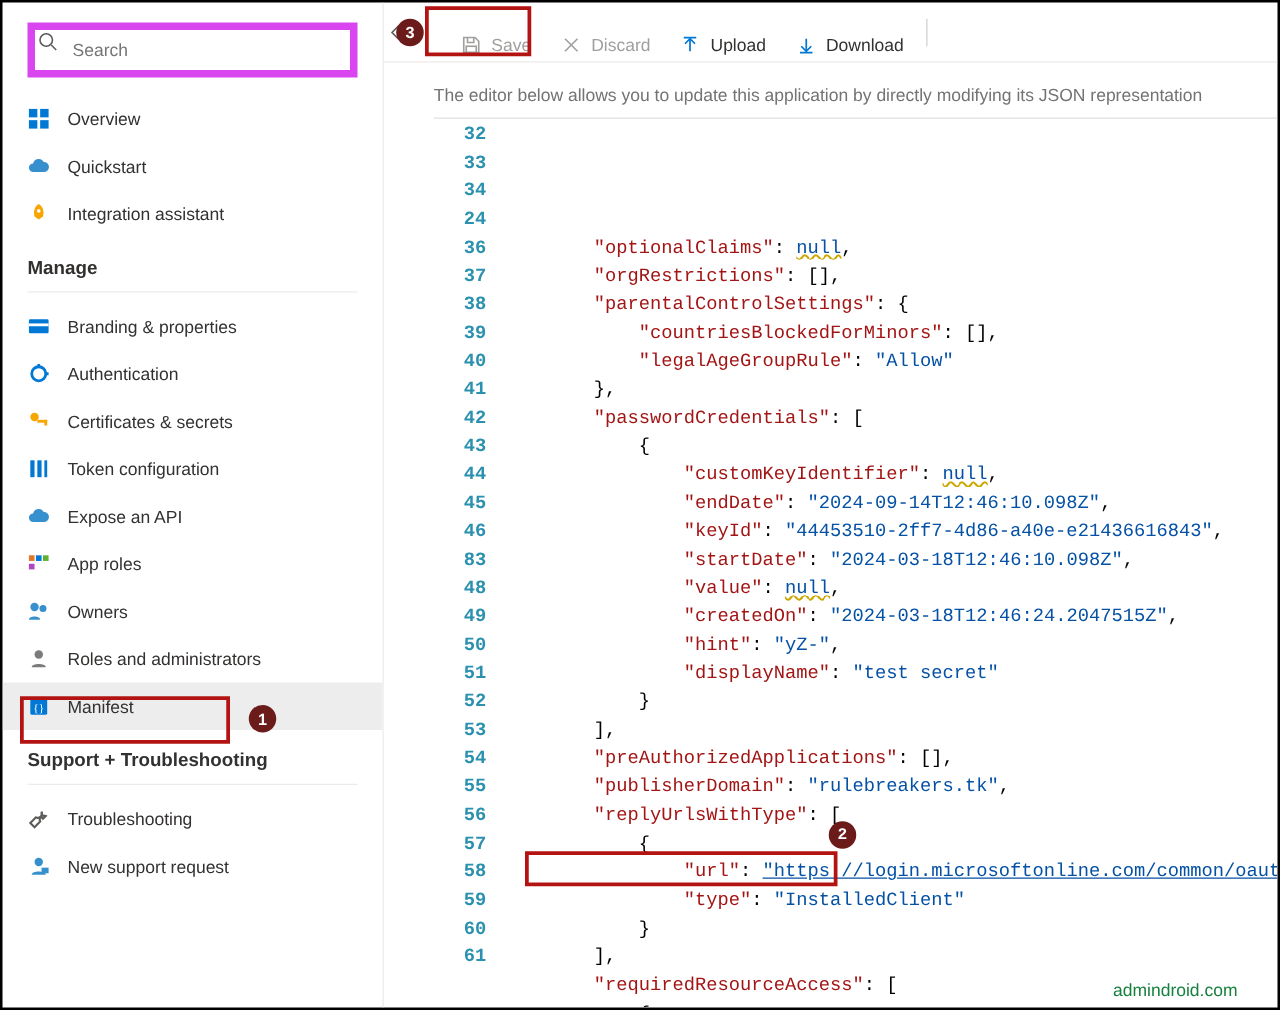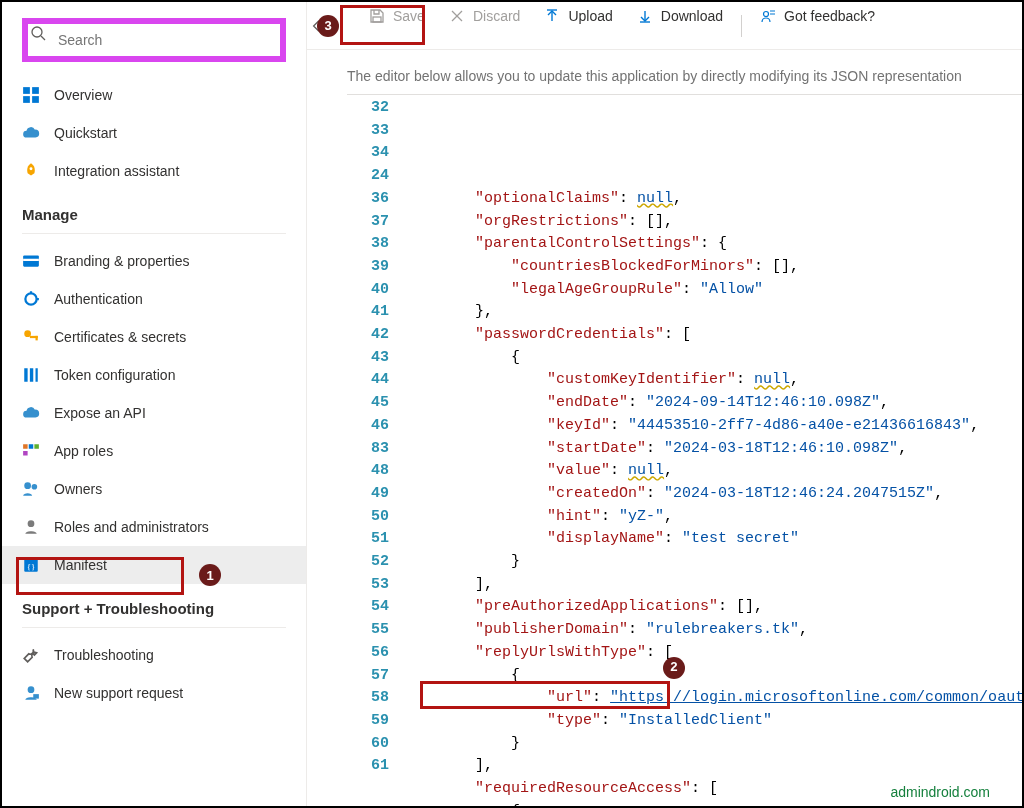--- a/index.html
+++ b/index.html
@@ -103,21 +103,21 @@
   .collapse-btn {
     width: 22px;
     color: #605e5c;
     display: flex;
     align-items: center;
     justify-content: center;
     margin-right: 6px;
   }
   .toolbar-btn {
     display: flex;
-    align-items: flex-start;
+    align-items: flex-end;
     height: 36px;
     padding: 0 12px;
     cursor: pointer;
     color: #323130;
     font-size: 14px;
   }
   .toolbar-btn.disabled { color: #a19f9d; }
   .toolbar-btn .tb-icon {
     width: 16px; height: 16px;
     margin-right: 8px;
@@ -372,28 +372,20 @@
       <svg class="tb-icon" viewBox="0 0 16 16" fill="none" stroke="#0078d4" stroke-width="1.4">
           <line x1="8" y1="3" x2="8" y2="13"></line>
           <path d="M4 9l4 4 4-4"></path>
           <line x1="3" y1="14" x2="13" y2="14"></line>
         </svg>
       <span>Download</span>
     </div>
 
     <div class="toolbar-sep"></div>
 
-    <div class="toolbar-btn">
-      <svg class="tb-icon" viewBox="0 0 16 16" fill="none" stroke="#0078d4" stroke-width="1.2">
-          <circle cx="6" cy="6" r="2.5"></circle>
-          <path d="M2 14c0-2.5 2-4 4-4s4 1.5 4 4"></path>
-          <path d="M10 3h5M10 6h5"></path>
-        </svg>
-      <span>Got feedback?</span>
-    </div>
   </div>
 
   <div class="desc">The editor below allows you to update this application by directly modifying its JSON representation</div>
 
   <div class="editor">
     <div class="gutter" id="gutter">
         <div>32</div>
         <div>33</div>
         <div>34</div>
         <div>24</div>

